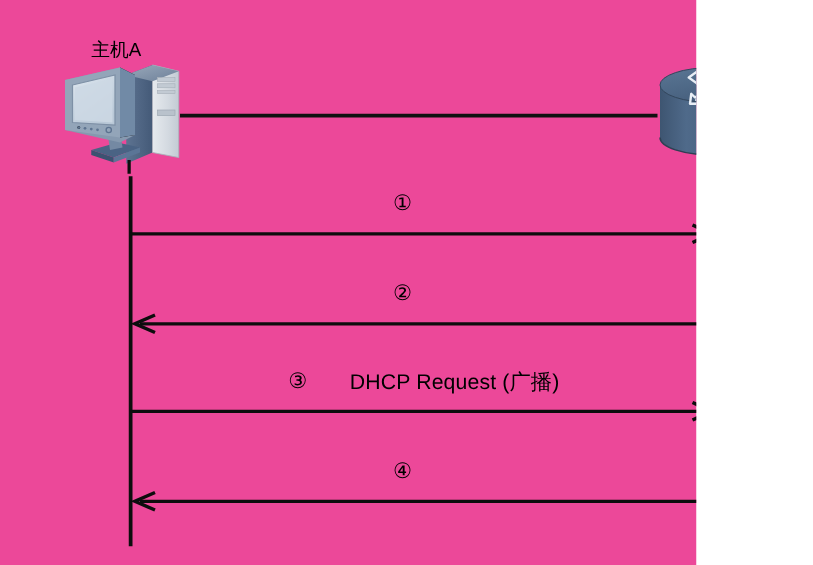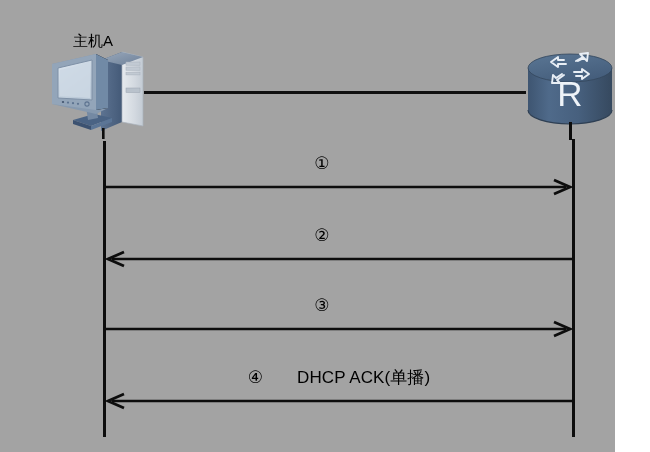--- a/index.html
+++ b/index.html
@@ -5,23 +5,23 @@
   html, body {
     margin: 0;
     padding: 0;
     background: #ffffff;
   }
   body {
     font-family: "Liberation Sans", "DejaVu Sans", sans-serif;
   }
   #canvas {
     position: relative;
-    width: 615px;
+    width: 557px;
     height: 452px;
-    background: #a3a3a3;
+    background: #ec4899;
     overflow: hidden;
   }
 
   
   .node-label {
     position: absolute;
     font-size: 15px;
     color: #000000;
     white-space: nowrap;
     text-align: center;
@@ -233,31 +233,31 @@
     </div>
     <svg class="msg-arrow" viewBox="0 0 470 18" preserveAspectRatio="none" width="470" height="18">
       <line x1="8" y1="9" x2="470" y2="9" stroke="#0d0d0d" stroke-width="2.6"></line>
       <polyline points="20,2 4,9 20,16" fill="none" stroke="#0d0d0d" stroke-width="2.8" stroke-linecap="butt" stroke-linejoin="miter"></polyline>
     </svg>
   </div>
 
   <div id="msg-3" class="message">
     <div class="msg-text">
       <span class="msg-num">③</span>
+      <span>DHCP Request (广播)</span>
     </div>
     <svg class="msg-arrow" viewBox="0 0 470 18" preserveAspectRatio="none" width="470" height="18">
       <line x1="0" y1="9" x2="462" y2="9" stroke="#0d0d0d" stroke-width="2.6"></line>
       <polyline points="450,2 466,9 450,16" fill="none" stroke="#0d0d0d" stroke-width="2.8" stroke-linecap="butt" stroke-linejoin="miter"></polyline>
     </svg>
   </div>
 
   <div id="msg-4" class="message">
     <div class="msg-text">
       <span class="msg-num">④</span>
-      <span>DHCP ACK(单播)</span>
     </div>
     <svg class="msg-arrow" viewBox="0 0 470 18" preserveAspectRatio="none" width="470" height="18">
       <line x1="8" y1="9" x2="470" y2="9" stroke="#0d0d0d" stroke-width="2.6"></line>
       <polyline points="20,2 4,9 20,16" fill="none" stroke="#0d0d0d" stroke-width="2.8" stroke-linecap="butt" stroke-linejoin="miter"></polyline>
     </svg>
   </div>
 
 </div>
 
 </body></html>

